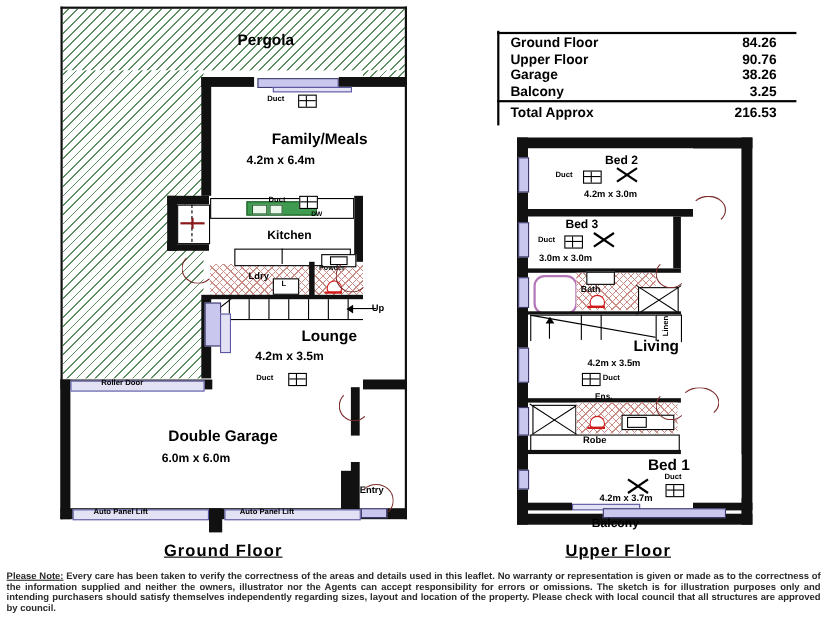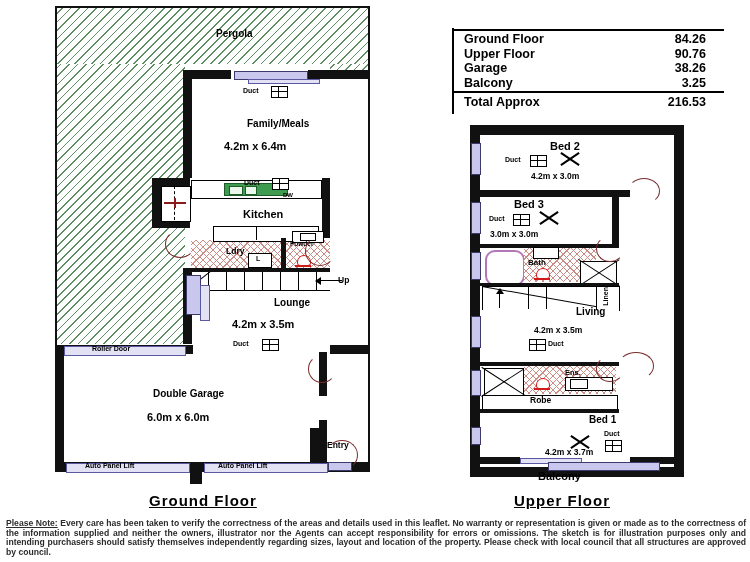--- a/index.html
+++ b/index.html
@@ -5,21 +5,21 @@
   html,body{margin:0;padding:0;background:#ffffff;}
   body{width:750px;height:562px;position:relative;overflow:hidden;
        font-family:"Liberation Sans","DejaVu Sans",sans-serif;color:#000;}
   .abs{position:absolute;}
   .wall{position:absolute;background:#111111;}
   .room{position:absolute;background:#ffffff;}
   .lbl{position:absolute;white-space:nowrap;font-weight:bold;letter-spacing:0px;}
   .tiny{font-size:7px;font-weight:bold;}
   .small{font-size:8.5px;font-weight:bold;text-align:right;}
   .med{font-size:11px;font-weight:bold;}
-  .big{font-size:10px;font-weight:bold;padding-left:36px;}
+  .big{font-size:14px;font-weight:bold;padding-left:36px;}
   .floorname{font-size:15px;font-weight:bold;text-decoration:underline;letter-spacing:1px;}
 
   
   .pergola{
     position:absolute;
     background:repeating-linear-gradient(
       -45deg,
       #ffffff 0px, #ffffff 3px,
       #5d8f63 3px, #5d8f63 4.2px,
       #ffffff 4.2px, #ffffff 6px
@@ -290,21 +290,21 @@
   <div class="room" style="left:480px;top:310px;width:139px;height:52px;"></div>
   <span class="lbl big" style="left:540px;top:306px;">Living</span>
   <span class="lbl small" style="left:534px;top:325px;">4.2m x 3.5m</span>
   <div class="duct" style="left:529px;top:339px;"></div>
   <span class="lbl tiny" style="left:548px;top:340px;">Duct</span>
   <div class="win" style="left:471px;top:316px;width:8px;height:30px;"></div>
 
   <div class="wall" style="left:480px;top:362px;width:139px;height:4px;"></div>
   <div class="xbox" style="left:484px;top:368px;width:38px;height:26px;"></div>
   <div class="wet" style="left:524px;top:366px;width:92px;height:28px;"></div>
-  <span class="lbl" style="left:541px;top:368px;font-size:7.5px;margin-left:24px;">Ens.</span>
+  <span class="lbl" style="left:541px;top:356px;font-size:7.5px;">Ens.</span>
   <div class="toilet" style="left:534px;top:378px;"></div>
   <div class="bxt" style="left:565px;top:377px;width:46px;height:12px;"></div>
   <div class="bxt" style="left:570px;top:379px;width:16px;height:8px;"></div>
   <div class="arc" style="left:596px;top:356px;width:26px;height:24px;"></div>
   <div class="win" style="left:471px;top:370px;width:8px;height:24px;"></div>
 
   <div class="abs" style="left:482px;top:395px;width:134px;height:14px;border:1.3px solid #000;background:#fff;"></div>
   <span class="lbl small" style="left:530px;top:395px;">Robe</span>
   <div class="wall" style="left:480px;top:409px;width:139px;height:4px;"></div>
 

